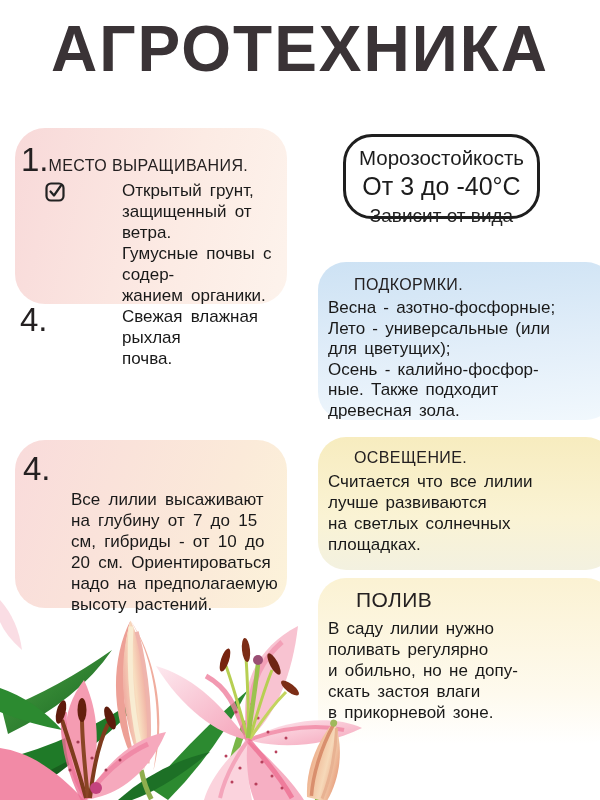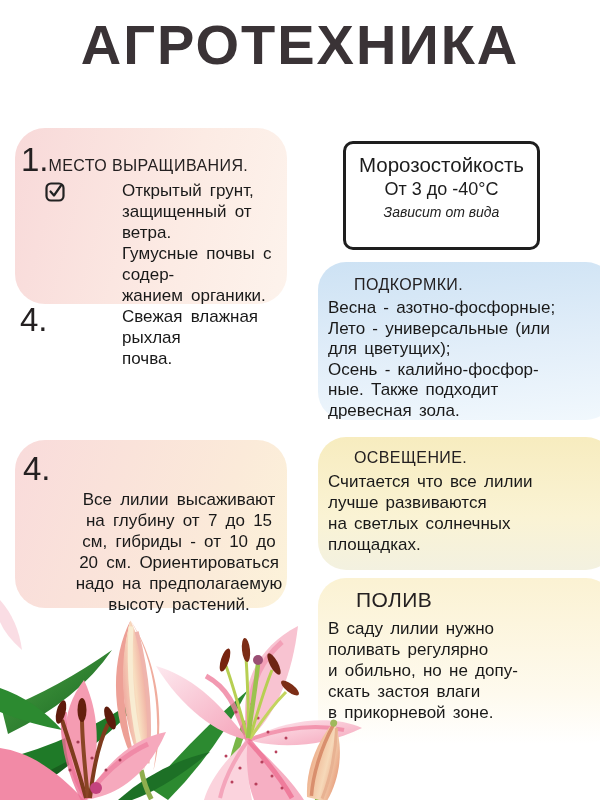--- a/index.html
+++ b/index.html
@@ -4,21 +4,21 @@
 <style>
   html,body{margin:0;padding:0;}
   body{
     width:600px;height:800px;overflow:hidden;position:relative;
     background:#ffffff;
     font-family:"Liberation Sans", sans-serif;
     color:#1f1f1f;
   }
   .title{
     position:absolute;top:12px;left:0;width:600px;text-align:center;
-    font-size:56px;font-weight:bold;letter-spacing:2px;color:#3a3336;
+    font-size:64px;font-weight:bold;letter-spacing:2px;color:#3a3336;
     white-space:nowrap;
   }
   .box{position:absolute;box-sizing:border-box;}
   .sec-head{display:flex;align-items:baseline;}
   .sec-num{font-size:33px;line-height:1;letter-spacing:0;color:#242021;}
   .sec-title{font-size:16px;letter-spacing:.4px;color:#242021;}
   .body-text{
     font-size:17px;line-height:21px;word-spacing:3.5px;
     white-space:pre-line;color:#191919;
   }
@@ -30,30 +30,30 @@
   }
   .check-row{display:flex;margin-top:4px;margin-left:24px;gap:48px;}
   .check-row .icon{flex:0 0 auto;margin:1px 8px 0 0;}
   .sec-prep{left:15px;top:303px;width:285px;padding-left:5px;}
   .sec-prep .body-text{margin:4px 0 0 50px;}
   .box-plant{
     left:15px;top:440px;width:272px;height:168px;border-radius:30px;
     background:linear-gradient(110deg,#f9dbdb 0%,#fbead9 70%,#fcf3da 100%);
     padding:12px 0 0 8px;
   }
-  .box-plant .body-text{margin:4px 0 0 48px;text-align:center;}
+  .box-plant .body-text{margin:4px 0 0 48px;}
   
   .box-frost{
-    left:343px;top:141px;width:197px;height:109px;
-    border:3px solid #1e1e1e;border-radius:10px;background:#ffffff;
+    left:343px;top:134px;width:197px;height:85px;
+    border:3px solid #1e1e1e;border-radius:29px;background:#ffffff;
     text-align:center;padding-top:9px;
   }
   .frost-title{font-size:20.5px;color:#1c1c1c;}
-  .frost-range{font-size:18px;margin-top:2px;color:#1c1c1c;}
-  .frost-note{font-size:14px;margin-top:4px;color:#222;font-style:italic;}
+  .frost-range{font-size:25px;margin-top:2px;color:#1c1c1c;}
+  .frost-note{font-size:19px;margin-top:4px;color:#222;}
   
   .box-feed{
     left:318px;top:262px;width:296px;height:158px;border-radius:28px;
     background:linear-gradient(175deg,#cde2f4 0%,#e2eef9 55%,#f1f8fd 100%);
     padding:14px 0 0 10px;
   }
   .box-feed .sec-title{margin-left:26px;}
   .box-feed .body-text{margin-top:4px;line-height:20.5px;word-spacing:2.5px;}
   .box-light{
     left:318px;top:437px;width:296px;height:133px;border-radius:28px;

